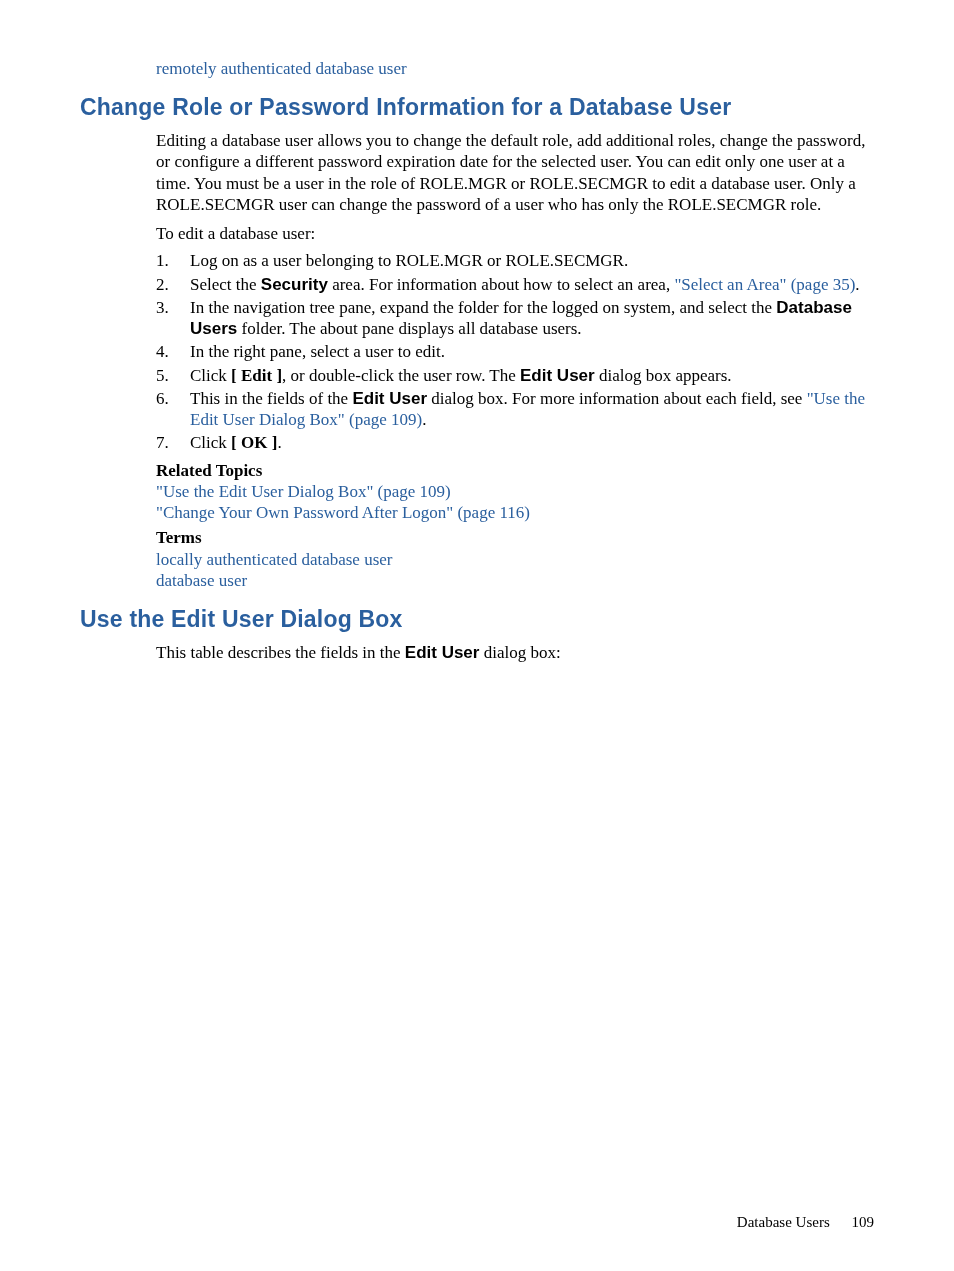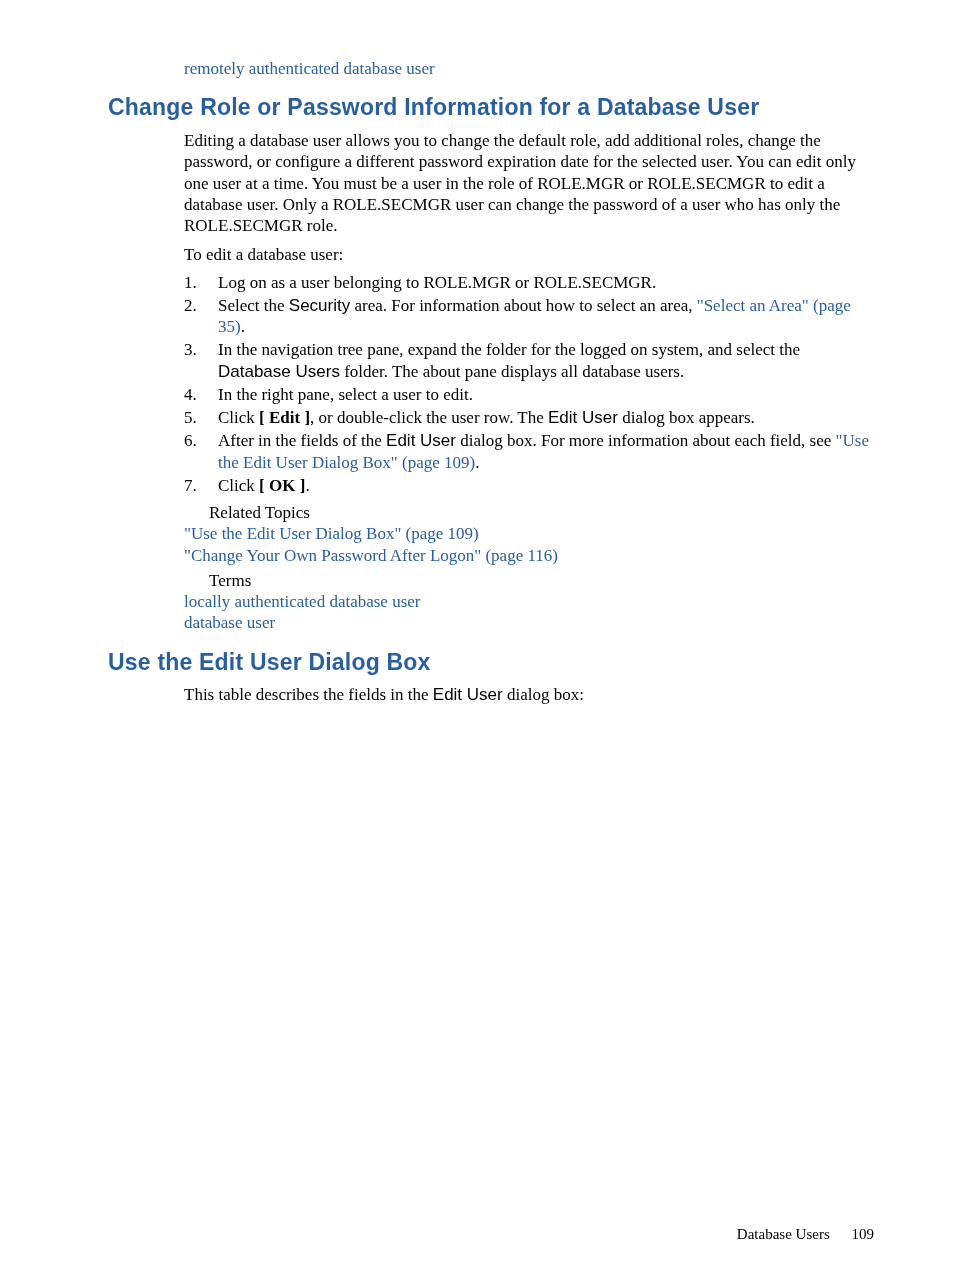--- a/index.html
+++ b/index.html
@@ -7,21 +7,21 @@
     padding: 0;
     background: #fff;
     font-family: "Palatino Linotype", "Book Antiqua", Palatino, Georgia, serif;
     color: #000;
     width: 954px;
     height: 1271px;
     position: relative;
     box-sizing: border-box;
   }
   .page {
-    padding: 58px 80px 0 108px;
+    padding: 58px 80px 0 80px;
     box-sizing: border-box;
     font-size: 17px;
     line-height: 1.25;
   }
   .indent-block {
     margin-left: 76px;
   }
   .link {
     color: #2a5f9e;
     cursor: pointer;
@@ -48,30 +48,29 @@
   }
   ol.steps > li .num {
     width: 34px;
     flex: 0 0 34px;
   }
   ol.steps > li .txt {
     flex: 1;
   }
   .bold-sans {
     font-family: Arial, Helvetica, sans-serif;
-    font-weight: normal;
+    font-weight: bold;
   }
   .related-heading {
-    font-weight: normal;
+    font-weight: bold;
     margin-top: 4px;
-    margin-left: 25px;
   }
   .footer {
     position: absolute;
-    bottom: 28px;
+    bottom: 40px;
     right: 80px;
     font-size: 15px;
   }
   .footer .pagenum {
     margin-left: 18px;
   }
 </style>
 </head>
 <body>
 
@@ -110,21 +109,21 @@
       </li>
       <li>
         <span class="num">5.</span>
         <span class="txt">
           <span>Click </span><b>[ Edit ]</b><span>, or double-click the user row. The </span><span class="bold-sans">Edit User</span><span> dialog box appears.</span>
         </span>
       </li>
       <li>
         <span class="num">6.</span>
         <span class="txt">
-          <span>After in the fields of the </span><span class="bold-sans">Edit User</span><span> dialog box. For more information about each field, see </span><span class="link">"Use the Edit User Dialog Box" (page 109)</span><span>.</span>
+          <span>This in the fields of the </span><span class="bold-sans">Edit User</span><span> dialog box. For more information about each field, see </span><span class="link">"Use the Edit User Dialog Box" (page 109)</span><span>.</span>
         </span>
       </li>
       <li>
         <span class="num">7.</span>
         <span class="txt">
           <span>Click </span><b>[ OK ]</b><span>.</span>
         </span>
       </li>
     </ol>
 

